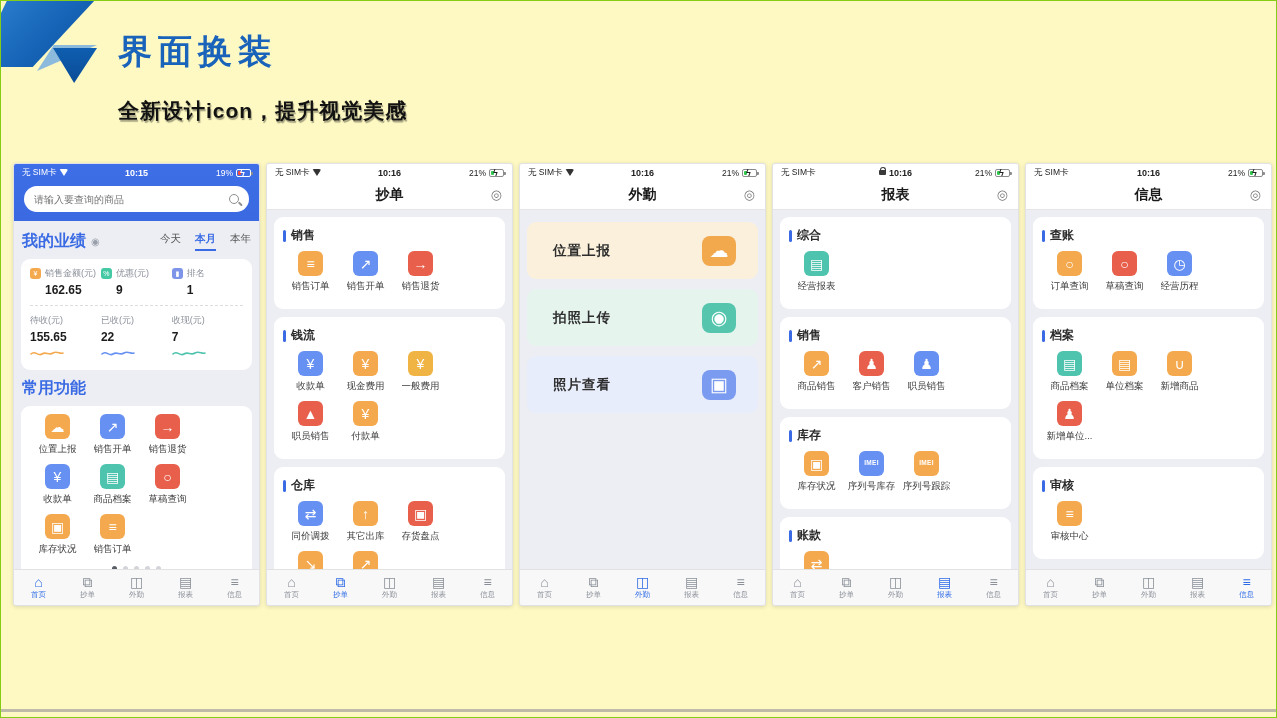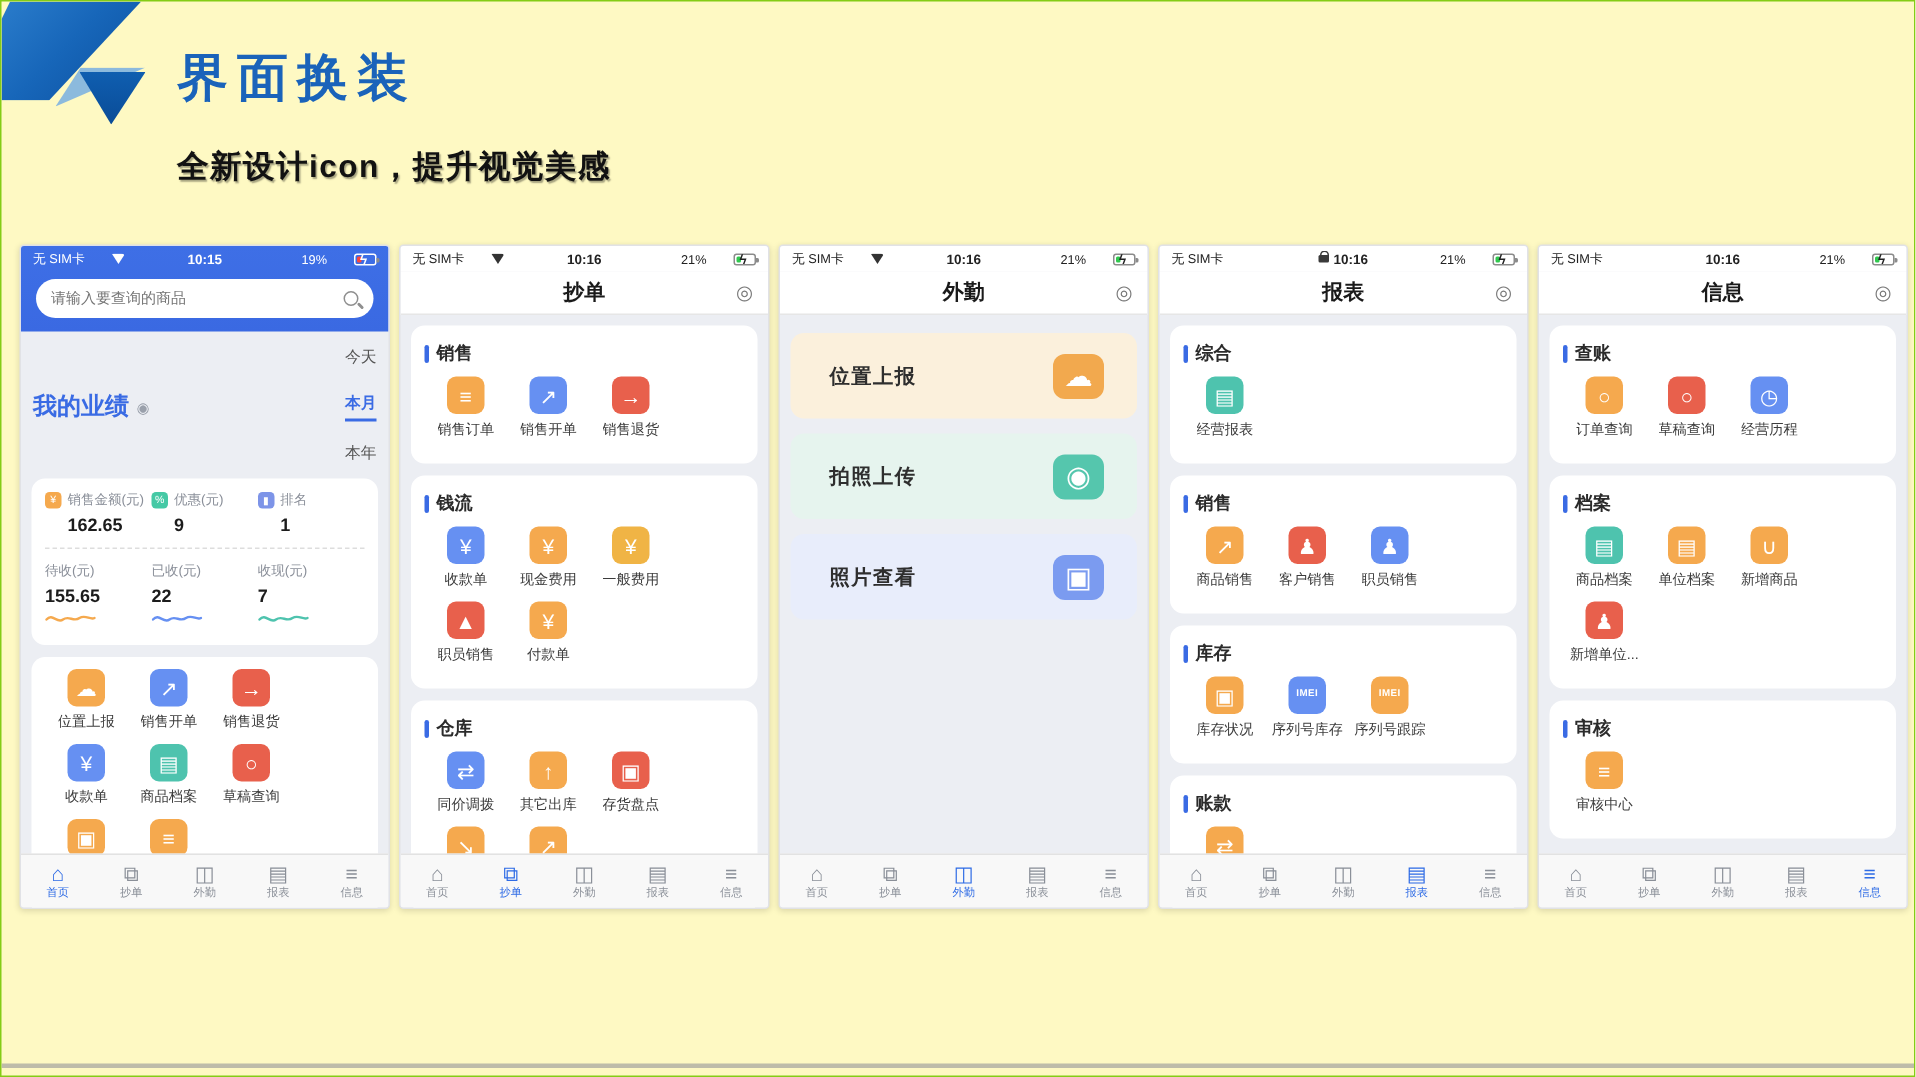--- a/index.html
+++ b/index.html
@@ -15,21 +15,21 @@
   .logo-tri { position:absolute; top:47px; left:52px; width:44px; height:35px; background:linear-gradient(180deg,#0f5eb0,#0a4c97); clip-path:polygon(0 0,100% 0,48% 100%); }
   .slide-title { position:absolute; top:28px; left:117px; font-size:34px; font-weight:bold; color:#1a63ba; letter-spacing:6px; }
   .slide-subtitle { position:absolute; top:96px; left:117px; font-size:21px; font-weight:bold; color:#121212; text-shadow:1px 1.5px 1px rgba(0,0,0,.35); letter-spacing:1px; }
 
   
   .phones { position:absolute; top:162px; left:12px; display:flex; gap:6px; }
   .phone { position:relative; width:247px; height:443px; background:#ECEEF3; border:1px solid #e1e2e6; border-radius:3px; box-shadow:0 1px 4px rgba(0,0,0,.14); overflow:hidden; flex:none; }
 
   
   .statusbar { display:flex; align-items:center; justify-content:space-between; height:17px; padding:0 8px; font-size:8.5px; color:#222; background:#fff; }
-  .statusbar .sb-left, .statusbar .sb-right { display:flex; align-items:center; gap:18px; width:70px; }
+  .statusbar .sb-left, .statusbar .sb-right { display:flex; align-items:center; gap:3px; width:70px; }
   .statusbar .sb-right { justify-content:flex-end; }
   .sb-time { font-weight:bold; font-size:9px; display:flex; align-items:center; gap:2px; }
   .wifi { width:9px; height:7px; background:#333; clip-path:polygon(50% 100%,0 0,100% 0); border-radius:2px; }
   .statusbar.on-blue { background:transparent; color:#fff; }
   .statusbar.on-blue .wifi { background:#fff; }
   .battery { position:relative; width:15px; height:8px; border:1px solid #8b8b8b; border-radius:2px; padding:1px; }
   .battery:after { content:""; position:absolute; right:-3px; top:2px; width:2px; height:3px; background:#8b8b8b; border-radius:0 1px 1px 0; }
   .battery .fill { display:block; height:100%; width:30%; border-radius:1px; }
   .battery .bolt { position:absolute; left:3px; top:-2px; font-size:9px; font-weight:bold; color:#222; font-style:normal; }
   .statusbar.on-blue .battery { border-color:#fff; }
@@ -59,21 +59,21 @@
   .icon-grid { display:flex; flex-wrap:wrap; }
   .grid-item { width:55px; display:flex; flex-direction:column; align-items:center; margin-bottom:8px; }
   .app-icon { width:25px; height:25px; border-radius:6px; color:#fff; font-size:14px; display:flex; align-items:center; justify-content:center; line-height:1; }
   .app-icon.sm { font-size:6.5px; font-weight:bold; letter-spacing:.3px; }
   .app-label { font-size:9.5px; color:#3c3c3c; margin-top:4px; white-space:nowrap; max-width:58px; overflow:hidden; }
 
   
   .row-head { display:flex; align-items:center; margin:3px 1px 7px; }
   .blue-title { font-size:16px; font-weight:bold; color:#3A6BE4; }
   .eye { font-size:10px; color:#9aa0ab; margin-left:5px; }
-  .seg-tabs { margin-left:auto; display:flex; gap:14px;flex-direction:column; }
+  .seg-tabs { margin-left:auto; display:flex; gap:14px; }
   .seg-tab { font-size:10.5px; color:#555; padding-bottom:3px; }
   .seg-tab.active { color:#3A6BE4; font-weight:bold; border-bottom:2px solid #3A6BE4; }
   .stats-row { display:flex; }
   .stat { width:33.3%; }
   .stat-top-line { display:flex; align-items:center; gap:4px; }
   .mini-ic { width:11px; height:11px; border-radius:3px; color:#fff; font-size:7px; display:flex; align-items:center; justify-content:center; }
   .stat-label { font-size:9px; color:#8a8f99; }
   .stat-value { font-size:12px; font-weight:bold; color:#1c1c1c; margin:3px 0 0 15px; }
   .stat-value.noindent { margin-left:0; }
   .dashed { border-top:1px dashed #ddd; margin:8px 0; }
@@ -194,20 +194,23 @@
                 <div class="stat-value noindent">7</div>
                 <span class="spark" style="color: rgb(78, 195, 174);">
                   <svg width="34" height="10" viewBox="0 0 34 10">
                     <path d="M1,6 C5,1.5 8,9 12,6 C16,3 19,8 23,5 C27,2.5 30,6.5 33,5" fill="none" stroke="currentColor" stroke-width="1.6" stroke-linecap="round"></path>
                   </svg>
                 </span>
               </div>
             </div>
         </div>
 
+        <div class="row-head">
+          <span class="blue-title">常用功能</span>
+        </div>
         <div class="card">
           <div class="icon-grid">
 
               <div class="grid-item">
                 <span class="app-icon" style="background: rgb(245, 169, 78);">☁</span>
                 <span class="app-label">位置上报</span>
               </div>
 
               <div class="grid-item">
                 <span class="app-icon" style="background: rgb(102, 144, 242);">↗</span>

